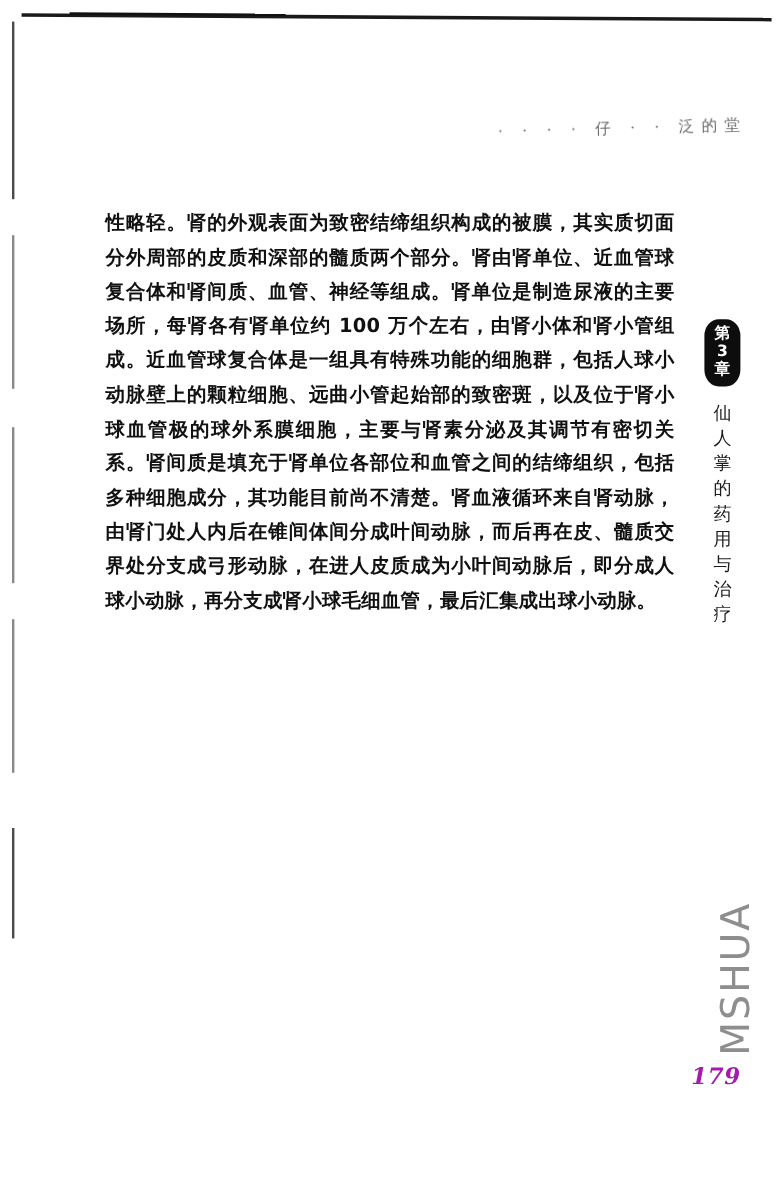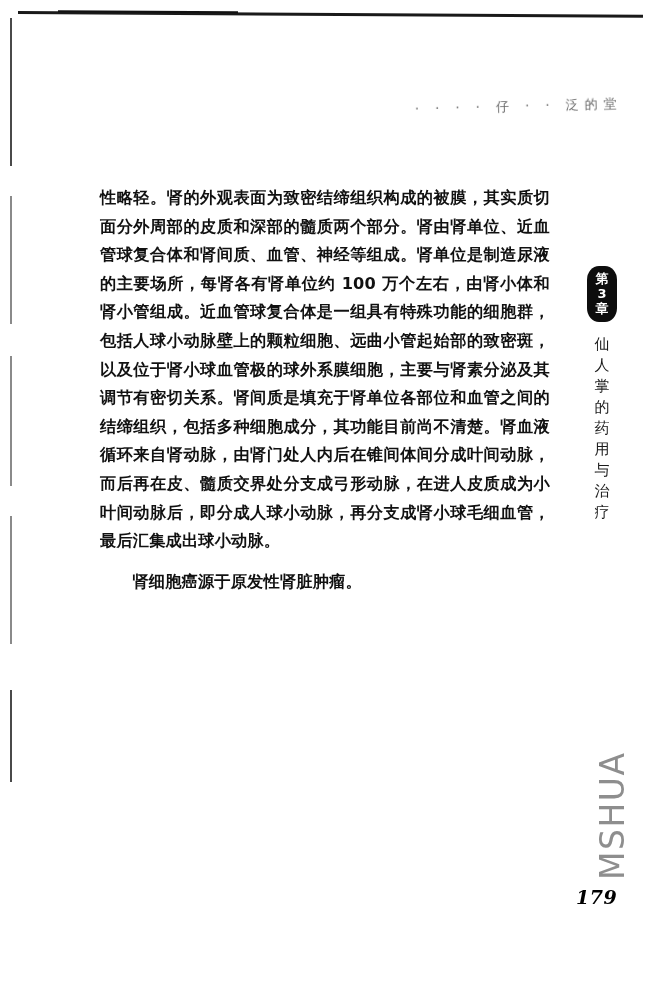--- a/index.html
+++ b/index.html
@@ -82,21 +82,21 @@
     font-family: "DejaVu Sans", "Liberation Sans", sans-serif;
     font-size: 16.2px;
     font-weight: bold;
     line-height: 28.6px;
     color: #111111;
     text-align: justify;
     text-justify: inter-ideograph;
     letter-spacing: 0.2px;
   }
   .para {
-    margin: 12px;
+    margin: 0;
     text-indent: 2em;
     text-align: justify;
   }
   .para.no-indent { text-indent: 0; }
   .para sub {
     font-size: 0.66em;
     vertical-align: sub;
   }
 
   
@@ -141,21 +141,21 @@
 
   
   .page-number {
     position: absolute;
     left: 576px;
     top: 886px;
     font-family: "DejaVu Serif", "Liberation Serif", serif;
     font-style: italic;
     font-weight: bold;
     font-size: 19px;
-    color: #000000;
+    color: #a21caf;
     letter-spacing: 0.5px;
   }
 
   
   .watermark {
     position: absolute;
     left: 593px;
     top: 880px;
     width: 120px;
     height: 38px;
@@ -181,21 +181,20 @@
     <div class="binding-seg" style="top:178px; height:128px;"></div>
     <div class="binding-seg" style="top:338px; height:130px;"></div>
     <div class="binding-seg" style="top:498px; height:128px;"></div>
     <div class="binding-seg dark" style="top:672px; height:92px;"></div>
   </div>
 
   <div class="header-smudge">· ·  ·  · 仔  · · 泛的堂</div>
 
   <div class="body-text">
     <p class="para no-indent" style="text-indent: 0px;">性略轻。肾的外观表面为致密结缔组织构成的被膜，其实质切面分外周部的皮质和深部的髓质两个部分。肾由肾单位、近血管球复合体和肾间质、血管、神经等组成。肾单位是制造尿液的主要场所，每肾各有肾单位约 100 万个左右，由肾小体和肾小管组成。近血管球复合体是一组具有特殊功能的细胞群，包括人球小动脉壁上的颗粒细胞、远曲小管起始部的致密斑，以及位于肾小球血管极的球外系膜细胞，主要与肾素分泌及其调节有密切关系。肾间质是填充于肾单位各部位和血管之间的结缔组织，包括多种细胞成分，其功能目前尚不清楚。肾血液循环来自肾动脉，由肾门处人内后在锥间体间分成叶间动脉，而后再在皮、髓质交界处分支成弓形动脉，在进人皮质成为小叶间动脉后，即分成人球小动脉，再分支成肾小球毛细血管，最后汇集成出球小动脉。</p>
-    <p class="para" style="text-indent: 2em;">肾细胞癌源于原发性肾脏肿瘤。</p>
   </div>
 
   <div class="chapter-tab">
     <div class="chapter-badge">
       <span>第</span>
       <span>3</span>
       <span>章</span>
     </div>
     <div class="chapter-title-vert">
       <span>仙</span>

